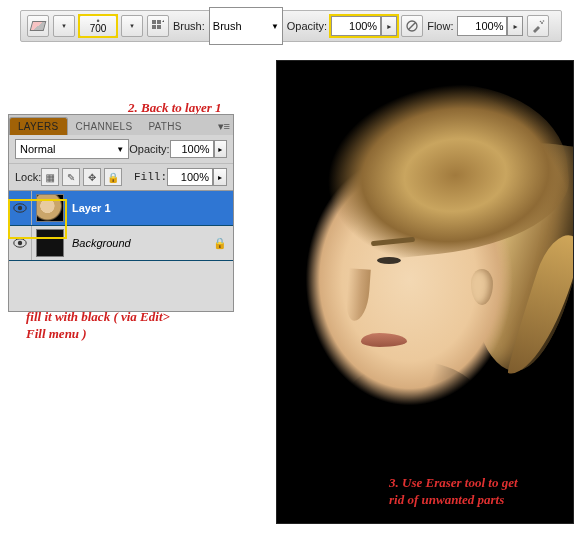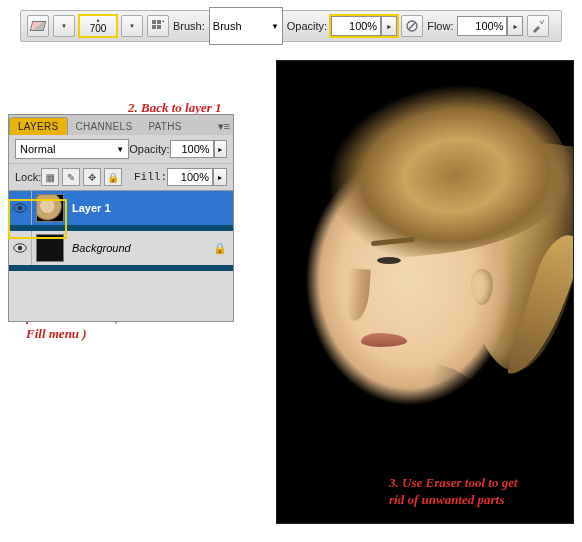--- a/index.html
+++ b/index.html
@@ -130,21 +130,21 @@
     height: 20px;
     align-items: flex-end;
   }
   .ptab {
     padding: 3px 8px;
     color: #555;
     font-size: 10px;
     letter-spacing: 0.3px;
   }
   .ptab.active {
-    background: #eab308;
+    background: #a16207;
     color: #222;
     border: 1px solid #9a9a9a;
     border-bottom: none;
     border-top-left-radius: 3px;
     border-top-right-radius: 3px;
   }
   .panel-menu {
     margin-left: auto;
     width: 18px; height: 18px;
     display:flex;align-items:center;justify-content:center;color:#555;
@@ -174,21 +174,21 @@
     display:flex;align-items:center;justify-content:center;font-size:10px;color:#555;
   }
 
   .layers-list {
     border-top:1px solid #9a9a9a;
     background:#dadada;
   }
   .layer-row {
     display:flex; align-items:center;
     height: 34px;
-    border-bottom:6px solid #0c4a6e;
+    border-bottom:1px solid #0c4a6e;
     justify-content:center;
   }
   .vis-cell {
     width:22px;height:100%;border-right:1px solid #b0b0b0;
     display:flex;align-items:center;justify-content:center;
   }
   .thumb {
     width:26px;height:26px;margin:0 4px;border:1px solid #7a7a7a;background:#111;
     position:relative;overflow:hidden;flex-shrink:0;
   }

